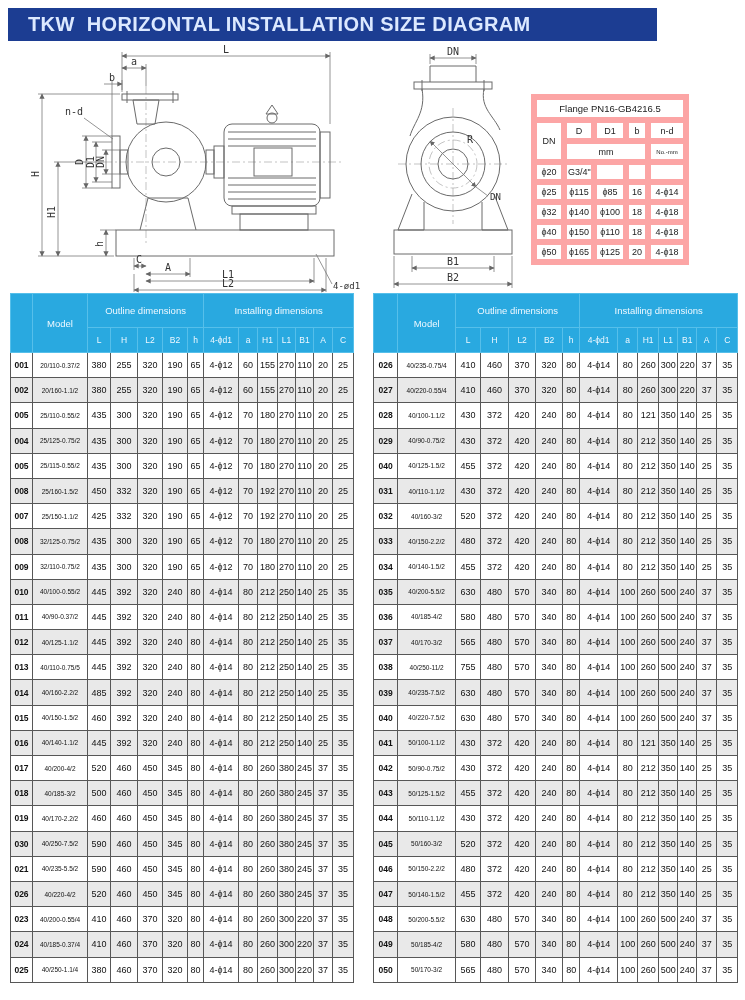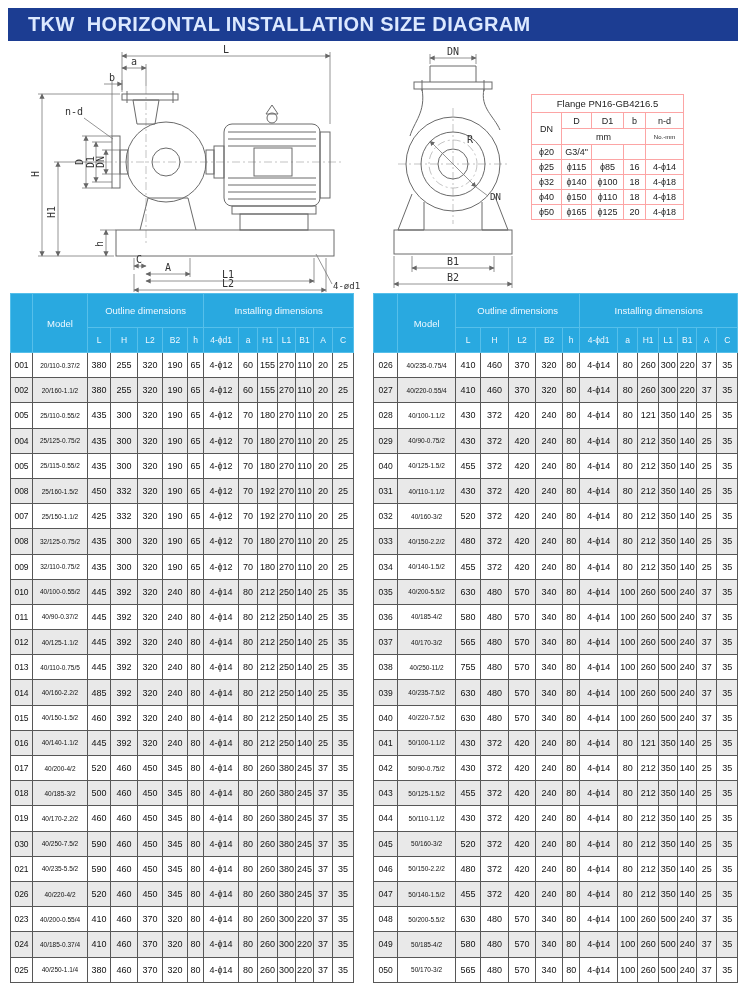--- a/index.html
+++ b/index.html
@@ -2,60 +2,60 @@
 <html><head>
 <meta charset="utf-8">
 <style>
   html,body{margin:0;padding:0;}
   body{
     width:745px;height:1000px;background:#ffffff;position:relative;
     font-family:"Liberation Sans", sans-serif;color:#1a1a1a;overflow:hidden;
   }
   
   .banner{
-    position:absolute;left:8px;top:8px;width:730px;height:33px;
+    position:absolute;left:8px;top:8px;width:649px;height:33px;
     background:#1c3d92;display:flex;align-items:center;box-sizing:border-box;
     padding-left:20px;
   }
   .banner span{
     color:#dce9ff;font-weight:bold;font-size:20px;letter-spacing:.4px;white-space:pre;
   }
   
   svg{position:absolute;overflow:visible;}
   .ln{stroke:#6a6a6a;stroke-width:1;fill:none;}
   .cl{stroke:#9a9a9a;stroke-width:.6;fill:none;stroke-dasharray:8 3 2 3;}
   .dim{stroke:#7a7a7a;stroke-width:.8;fill:none;}
   .dl{font-family:"DejaVu Sans Mono", monospace;font-size:10px;fill:#333;text-anchor:middle;}
   .dls{font-family:"DejaVu Sans Mono", monospace;font-size:9px;fill:#333;text-anchor:start;}
   
   .flange{
     position:absolute;left:531px;top:94px;width:152px;border-collapse:collapse;
     table-layout:fixed;font-size:9px;color:#222;background:#fff;
   }
-  .flange td{border:1px solid #fca5a5;text-align:center;padding:0 1px;height:14px;overflow:hidden;}
+  .flange td{border:6px solid #fca5a5;text-align:center;padding:0 1px;height:14px;overflow:hidden;}
   .flange .ft{font-size:9.5px;height:17px;}
   .flange .hr td{height:15px;}
   .flange .sm{font-size:6px;}
   
   .tables{position:absolute;left:10px;top:293px;width:727px;display:flex;gap:19px;}
   table.dim-table{border-collapse:collapse;table-layout:fixed;font-size:9px;background:#fff;}
   table.dim-table.lt{width:344px;}
   table.dim-table.rt{width:364px;}
   .dim-table thead th{
     background:#29a9e0;color:#eef8ff;font-weight:normal;
     border:1px solid #56bfea;text-align:center;overflow:hidden;
   }
   .dim-table thead tr.gh th{height:31px;font-size:9.5px;}
   .dim-table thead tr.sh th{height:22px;font-size:8.5px;}
   .dim-table tbody td{
     border:1px solid #575757;text-align:center;height:24.2px;padding:0;overflow:hidden;
     font-size:9px;color:#111;
   }
   .dim-table tbody tr:nth-child(even){background:#e9e9e9;}
-  .dim-table tbody td.c0{font-weight:normal;font-size:8.5px;}
+  .dim-table tbody td.c0{font-weight:bold;font-size:8.5px;}
   .dim-table tbody td.c1{font-size:6.5px;}
 </style>
 </head>
 <body>
 
 <div class="banner">
   <span>TKW  HORIZONTAL INSTALLATION SIZE DIAGRAM</span>
 </div>
 
 <svg style="left:28px;top:44px;" width="338" height="248" viewBox="0 0 338 248">

